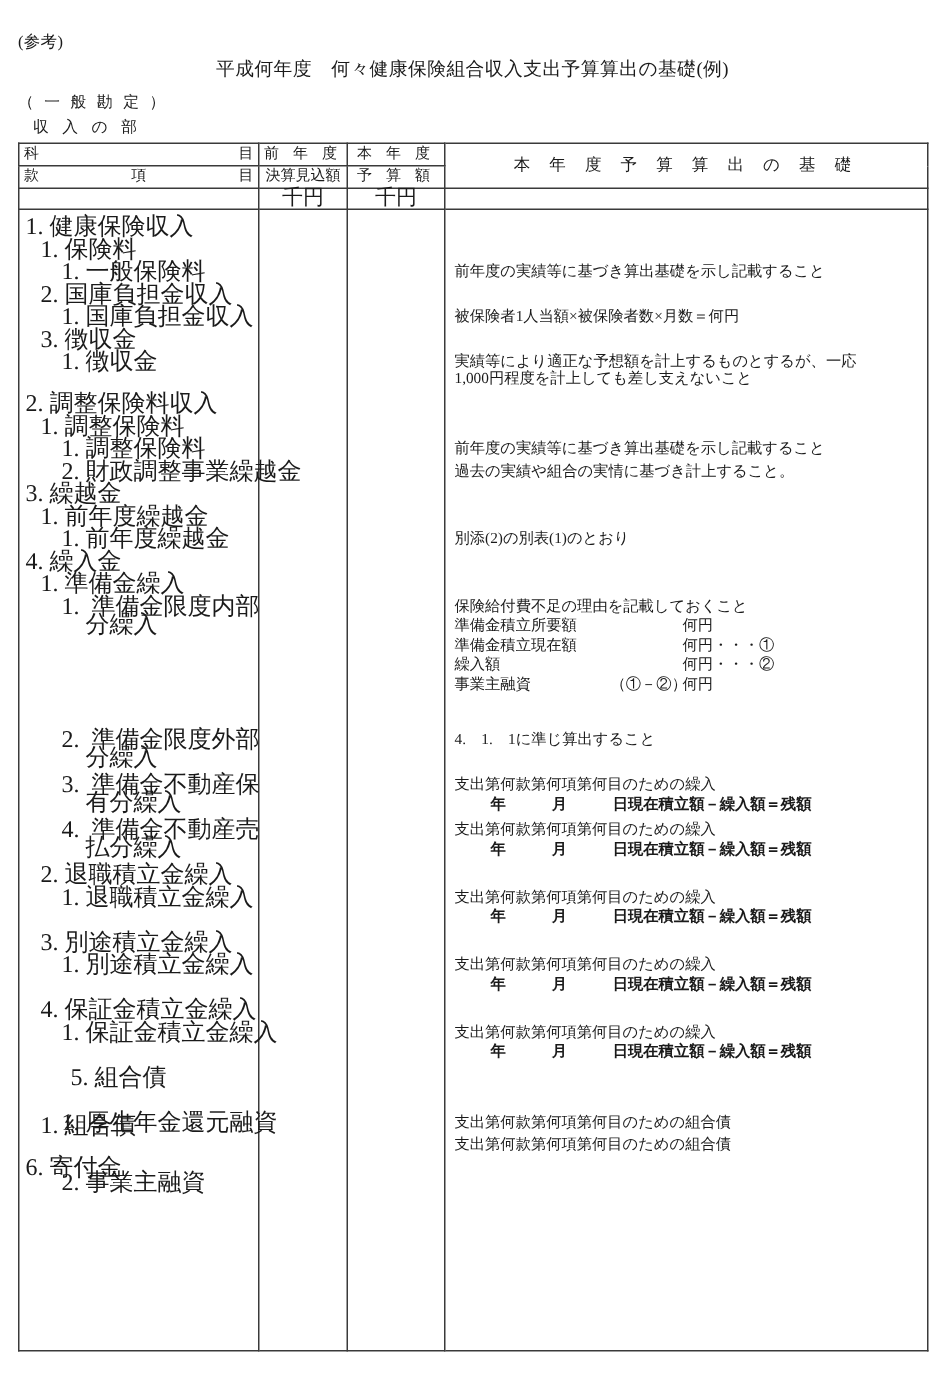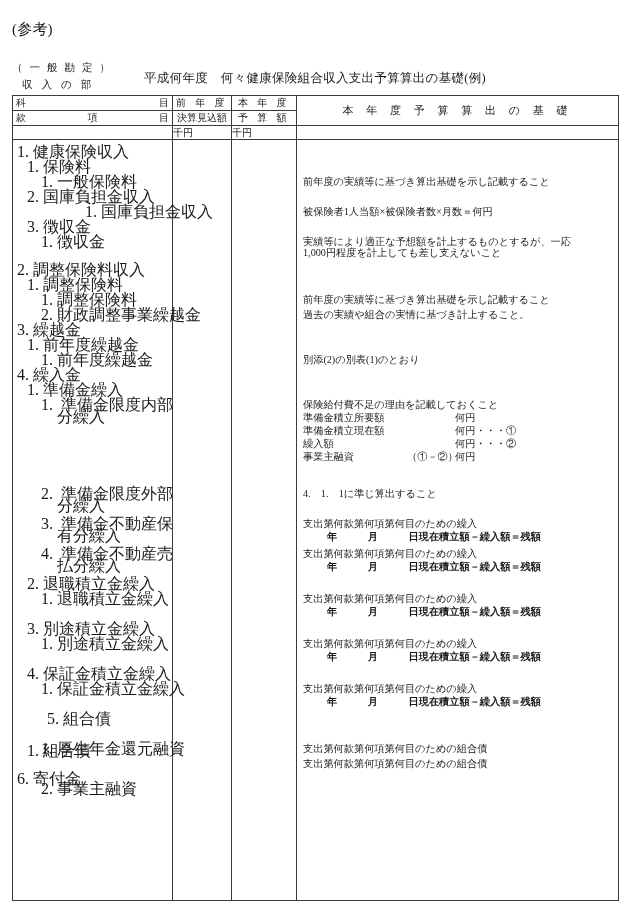--- a/index.html
+++ b/index.html
@@ -21,34 +21,33 @@
     left: 0; top: 0;
     width: 630px;
     height: 916px;
   }
 
   
   .ref-note {
     position: absolute;
     left: 12px;
     top: 20px;
-    font-size: 15px;
+    font-size: 11px;
     letter-spacing: 0.2px;
     white-space: nowrap;
   }
   .doc-title {
     position: absolute;
     left: 0;
     top: 38px;
     width: 630px;
     text-align: center;
     font-size: 12.5px;
     letter-spacing: 0.3px;
     white-space: nowrap;
-    margin-top: 32px;
   }
   .account-kind {
     position: absolute;
     left: 12px;
     top: 61px;
     font-size: 10.5px;
     letter-spacing: 2.2px;
     white-space: nowrap;
   }
   .section-label {
@@ -116,23 +115,23 @@
     line-height: 28px;
     letter-spacing: 5px;
     font-size: 11px;
     white-space: nowrap;
   }
 
   
   .unit-cell {
     height: 13px;
     line-height: 13px;
-    text-align: left;
+    text-align: center;
     padding: 0 6px 0 0;
-    font-size: 10px;
+    font-size: 14px;
     white-space: nowrap;
   }
   .unit-blank { height: 13px; }
 
   
   .body-cell {
     padding: 0;
     height: 760px;
   }
   .body-inner {
@@ -254,21 +253,21 @@
         <td class="unit-cell">千円</td>
         <td class="unit-blank"></td>
       </tr>
       <tr>
         <td class="body-cell">
           <div class="body-inner" id="subject-host">
               <div class="line lv1" style="top: 6px;"><span class="num">1.</span><span>&nbsp;健康保険収入</span></div>
               <div class="line lv2" style="top: 21px;"><span class="num">1.</span><span>&nbsp;保険料</span></div>
               <div class="line lv3" style="top: 36px;"><span class="num">1.</span><span>&nbsp;一般保険料</span></div>
               <div class="line lv2" style="top: 51px;"><span class="num">2.</span><span>&nbsp;国庫負担金収入</span></div>
-              <div class="line lv3" style="top: 66px; margin-left: 44px;"><span class="num">1.</span><span>&nbsp;国庫負担金収入</span></div>
+              <div class="line lv3" style="top: 66px;"><span class="num">1.</span><span>&nbsp;国庫負担金収入</span></div>
               <div class="line lv2" style="top: 81px;"><span class="num">3.</span><span>&nbsp;徴収金</span></div>
               <div class="line lv3" style="top: 96px;"><span class="num">1.</span><span>&nbsp;徴収金</span></div>
               <div class="line lv1" style="top: 124px;"><span class="num">2.</span><span>&nbsp;調整保険料収入</span></div>
               <div class="line lv2" style="top: 139px;"><span class="num">1.</span><span>&nbsp;調整保険料</span></div>
               <div class="line lv3" style="top: 154px;"><span class="num">1.</span><span>&nbsp;調整保険料</span></div>
               <div class="line lv3" style="top: 169px;"><span class="num">2.</span><span>&nbsp;財政調整事業繰越金</span></div>
               <div class="line lv1" style="top: 184px;"><span class="num">3.</span><span>&nbsp;繰越金</span></div>
               <div class="line lv2" style="top: 199px;"><span class="num">1.</span><span>&nbsp;前年度繰越金</span></div>
               <div class="line lv3" style="top: 214px;"><span class="num">1.</span><span>&nbsp;前年度繰越金</span></div>
               <div class="line lv1" style="top: 229px;"><span class="num">4.</span><span>&nbsp;繰入金</span></div>

